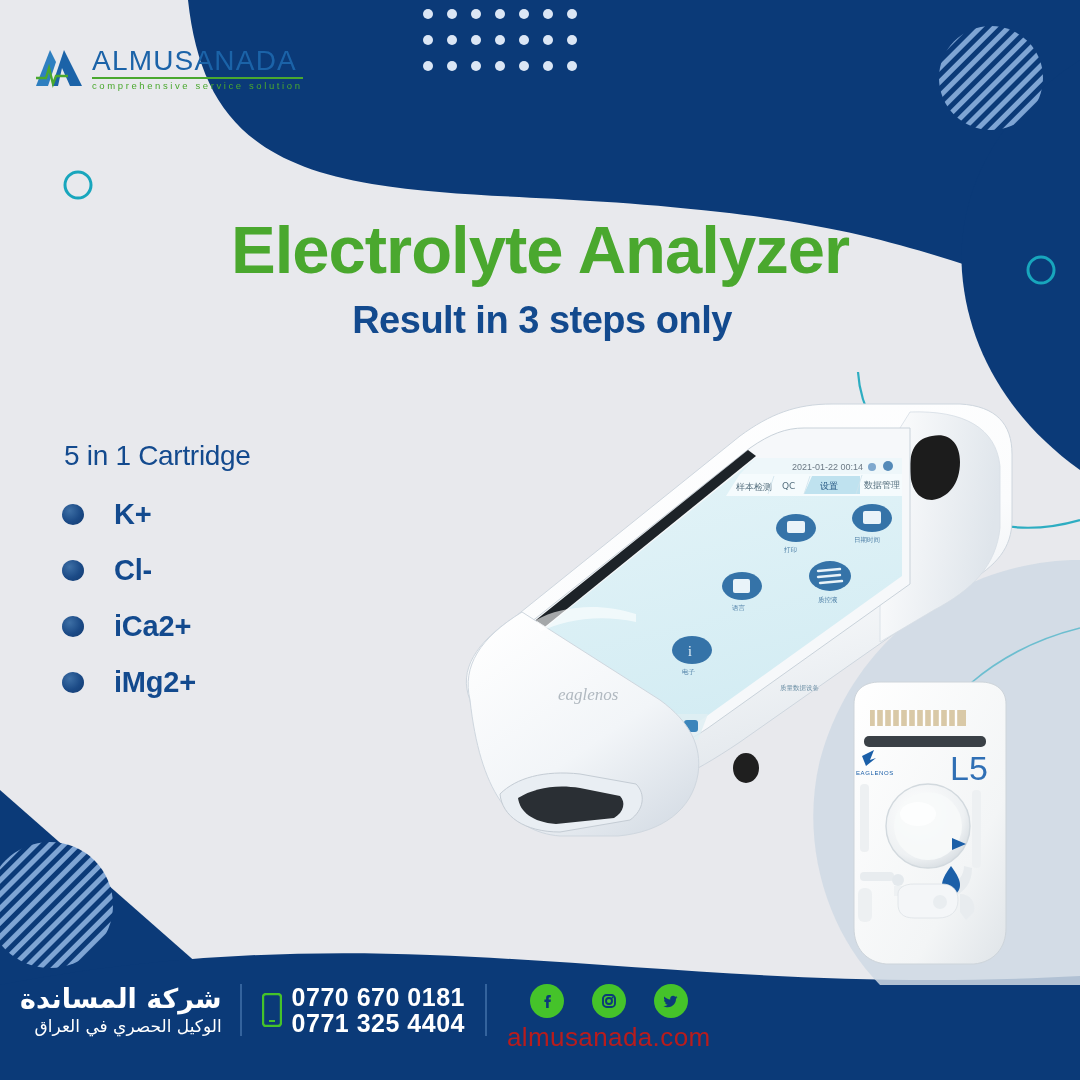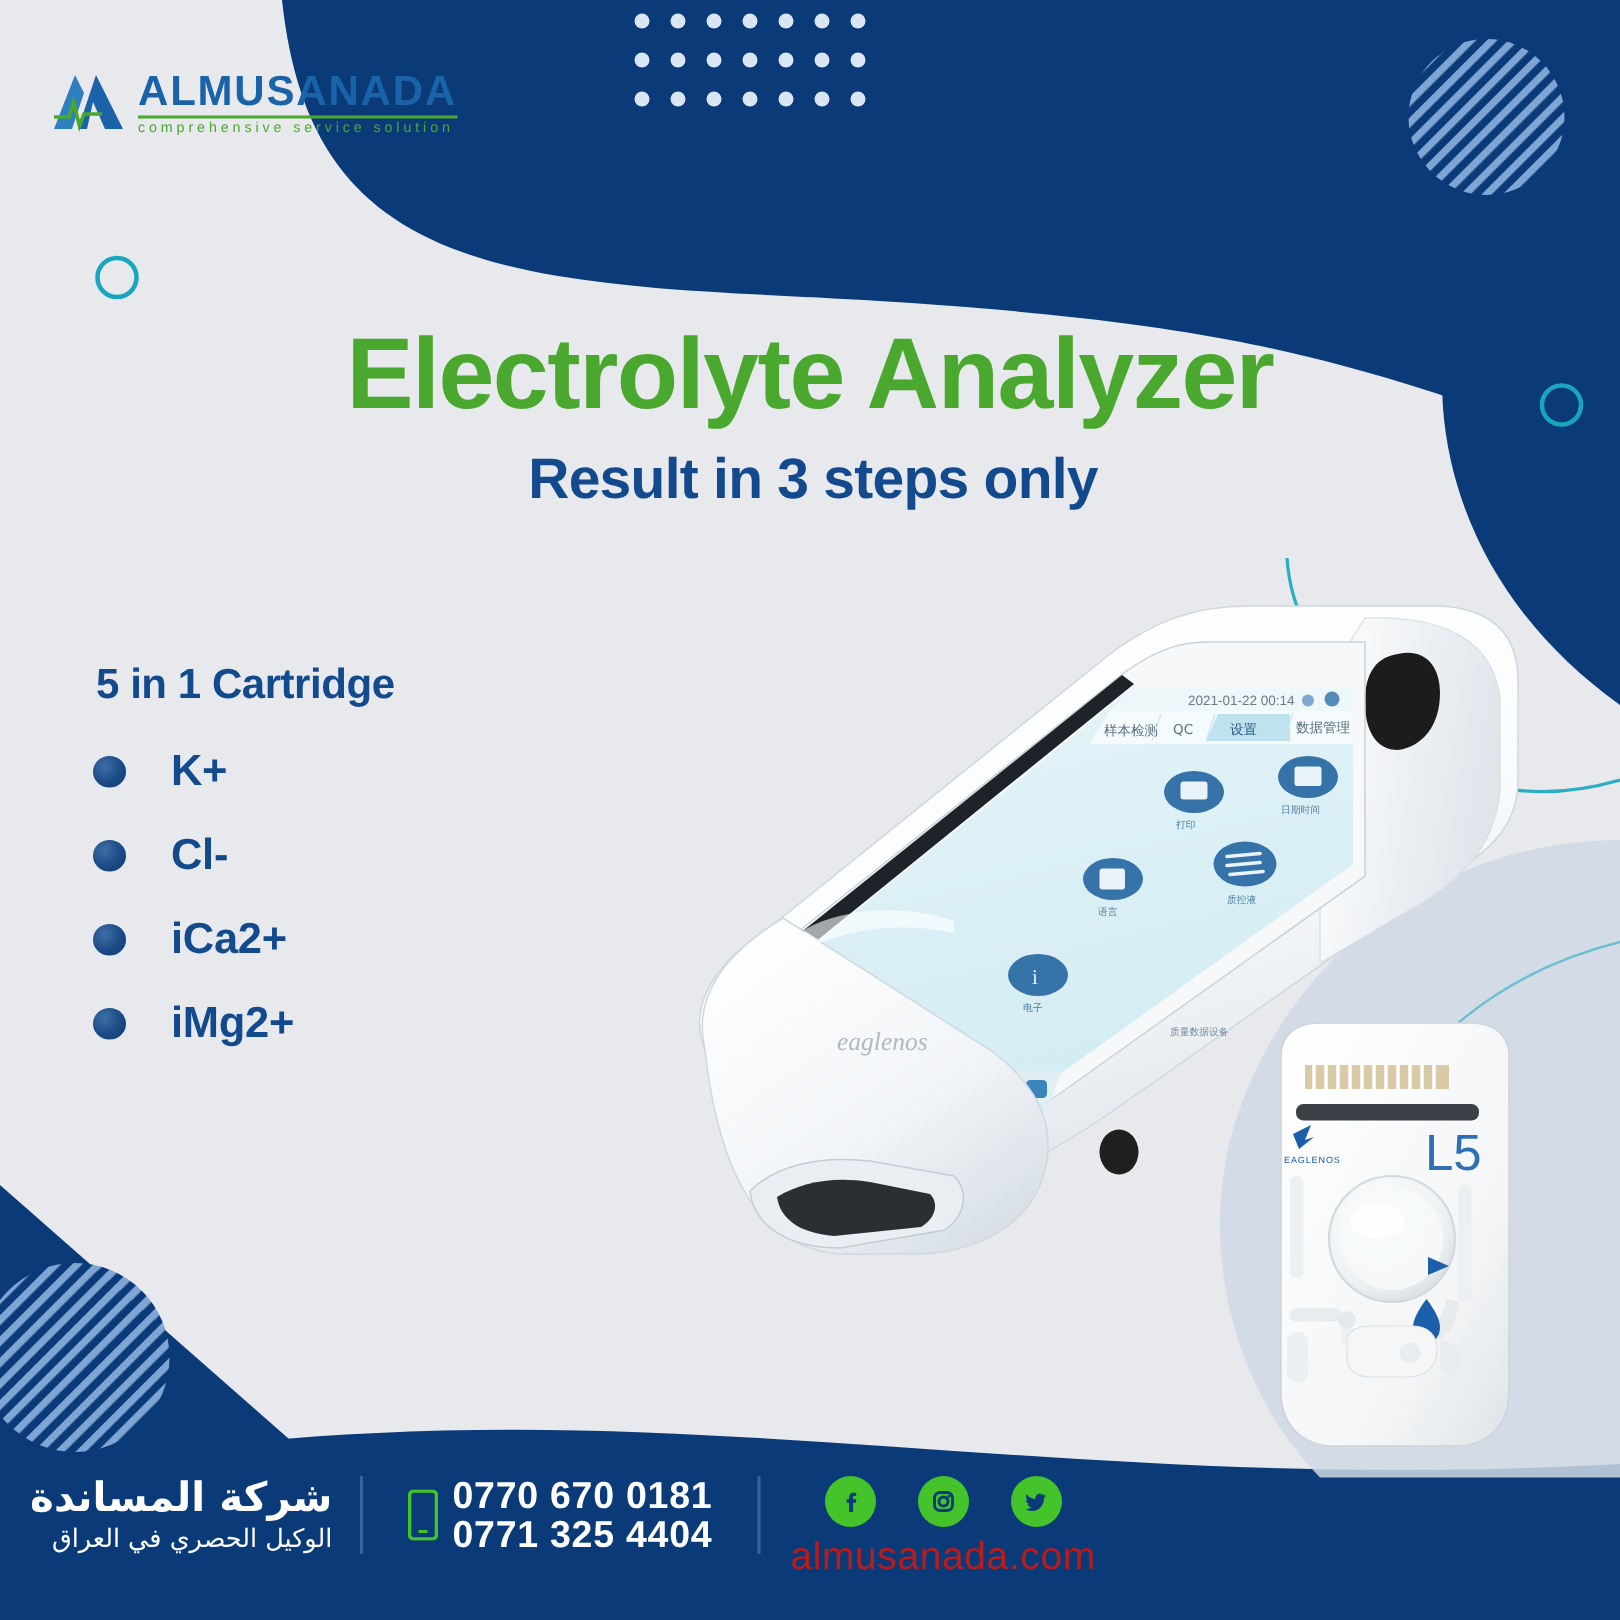--- a/index.html
+++ b/index.html
@@ -16,21 +16,21 @@
 
   
   .bg-layer{position:absolute;inset:0;}
   .bg-svg{position:absolute;top:0;left:0;width:1080px;height:1080px;}
 
   
   #logo{position:absolute;left:34px;top:44px;display:flex;align-items:flex-end;gap:6px;}
   #logo .mark{width:52px;height:46px;flex:0 0 auto;}
   #logo .wordwrap{display:flex;flex-direction:column;line-height:1;}
   #logo .word{
-    font-size:28px;font-weight:bold;letter-spacing:1.2px;
+    font-size:28px;font-weight:normal;letter-spacing:1.2px;
     color:#1b63a8;font-family:"Liberation Sans",sans-serif;
   }
   #logo .rule{height:2px;background:#4aa82e;margin:2px 0 2px 0;width:100%;}
   #logo .tag{
     font-size:9.5px;letter-spacing:2.6px;color:#4aa82e;
     font-family:"Liberation Sans",sans-serif;
   }
 
   
   #title-block{position:absolute;left:0;top:216px;width:1080px;text-align:center;}
@@ -39,21 +39,21 @@
     letter-spacing:-1px;line-height:1;margin:0;
   }
   #sub-title{
     font-size:38px;font-weight:bold;color:#134a8e;
     letter-spacing:-0.5px;line-height:1;margin:18px 0 0 4px;
   }
 
   
   #features{position:absolute;left:62px;top:440px;width:340px;}
   #features-heading{
-    font-size:28px;font-weight:bold;color:#134a8e;margin:0 0 26px 2px;
+    font-size:28px;font-weight:normal;color:#134a8e;margin:0 0 26px 2px;
     letter-spacing:-0.3px;
   }
   .feat-row{display:flex;align-items:center;margin-bottom:23px;}
   .feat-dot{
     width:22px;height:21px;border-radius:50%;
     background:radial-gradient(circle at 35% 32%, #3d6fa5 0%, #1b4a86 55%, #12396d 100%);
     flex:0 0 auto;margin-right:30px;
   }
   .feat-label{font-size:29px;font-weight:bold;color:#134a8e;letter-spacing:-0.2px;}
 
@@ -66,21 +66,21 @@
     position:absolute;left:0;bottom:0;width:996px;height:96px;
     display:flex;align-items:flex-start;
   }
   .f-sep{width:2px;height:52px;background:#3c6ba3;opacity:.85;flex:0 0 auto;}
   #arabic-block{
     direction:rtl;text-align:right;color:#ffffff;
     margin-left:20px;margin-right:18px;line-height:1.12;
   }
   #arabic-main{font-size:27px;font-weight:bold;font-family:"DejaVu Sans",sans-serif;}
   #arabic-sub{font-size:17px;font-family:"DejaVu Sans",sans-serif;margin-top:3px;}
-  #phone-block{display:flex;align-items:center;gap:10px;margin:0 30px;}
+  #phone-block{display:flex;align-items:center;gap:10px;margin:0 20px;}
   .phone-nums{display:flex;flex-direction:column;line-height:1.05;}
   .phone-num{font-size:25px;font-weight:bold;color:#ffffff;letter-spacing:0.5px;}
   #social-block{margin-left:20px;display:flex;flex-direction:column;align-items:center;gap:4px;}
   .social-row{display:flex;gap:28px;}
   .soc{
     width:34px;height:34px;border-radius:50%;
     background:#45c32a;display:flex;align-items:center;justify-content:center;
   }
   #website{font-size:26px;color:#b91c1c;letter-spacing:0.4px;}
 </style>

